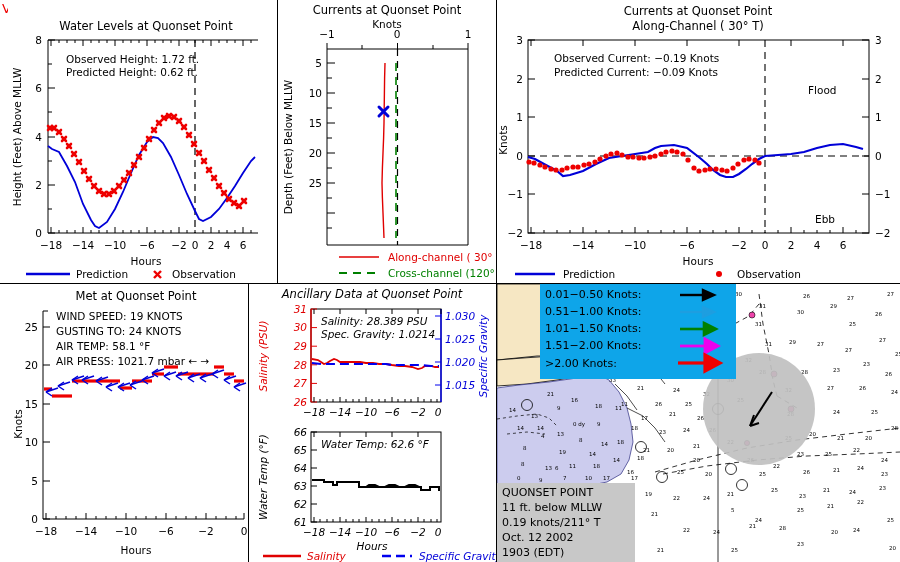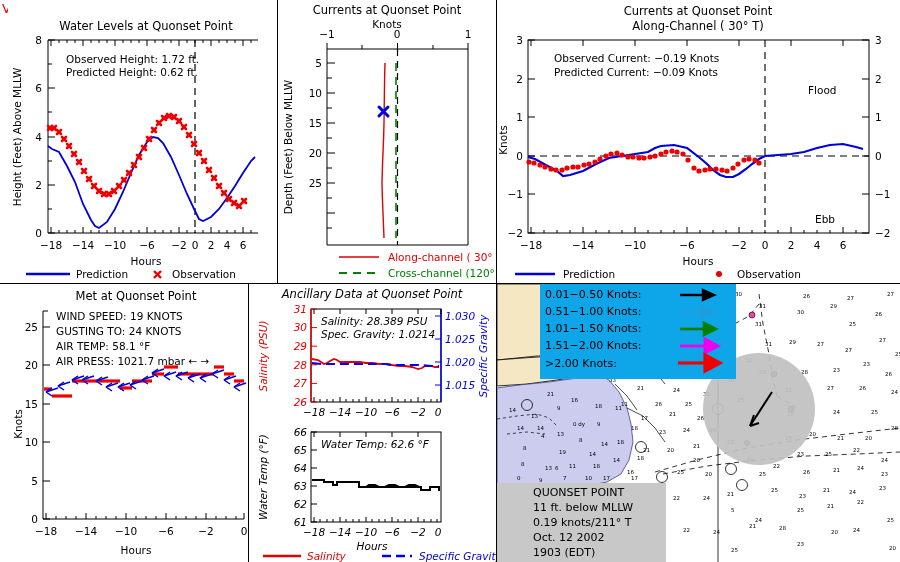--- a/index.html
+++ b/index.html
@@ -982,21 +982,21 @@
             <polygon points="165,55 178,62 165,69"></polygon>
         </g>
         <text class="legtxt bluetxt" x="5" y="83">&gt;2.00 Knots:</text>
         <g stroke="#ee0000" stroke-width="3.2" fill="#ee0000">
           <line x1="138" y1="79" x2="165" y2="79"></line>
             <polygon points="165,71 180,79 165,87"></polygon>
         </g>
       </svg>
     </div>
 
-    <div class="abs" style="left:0;top:199px;width:138px;height:79px;background:#c8c8c8;padding-left:31px;">
+    <div class="abs" style="left:0;top:199px;width:138px;height:79px;background:#c8c8c8;">
       <svg width="138" height="79" viewBox="0 0 138 79">
         <text class="legtxt bluetxt" x="5" y="13">QUONSET POINT</text>
         <text class="legtxt bluetxt" x="5" y="28">11 ft. below MLLW</text>
         <text class="legtxt bluetxt" x="5" y="43">0.19 knots/211° T</text>
         <text class="legtxt bluetxt" x="5" y="58">Oct. 12 2002</text>
         <text class="legtxt bluetxt" x="5" y="73">1903 (EDT)</text>
       </svg>
     </div>
   </div>
 

